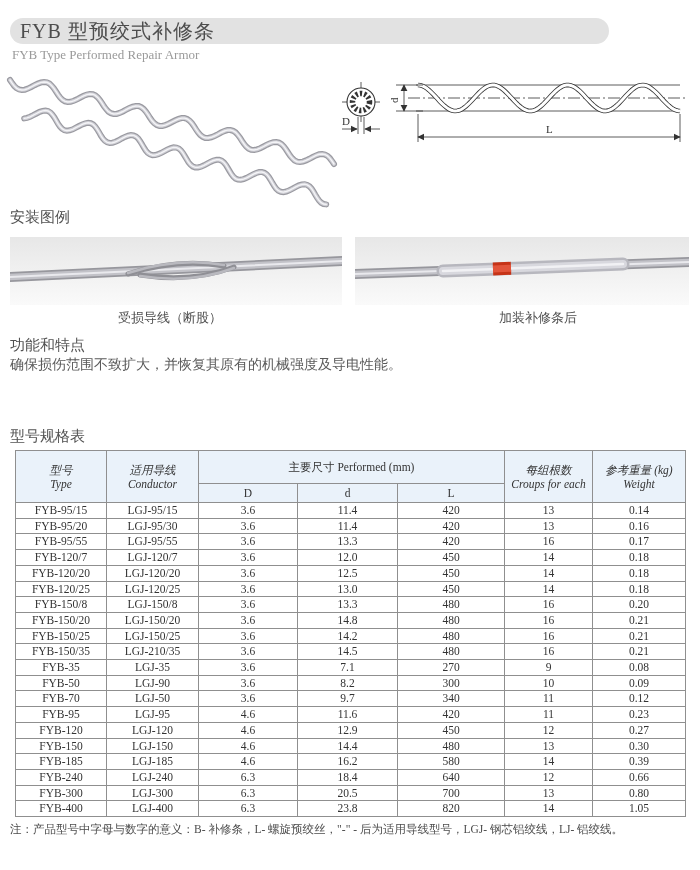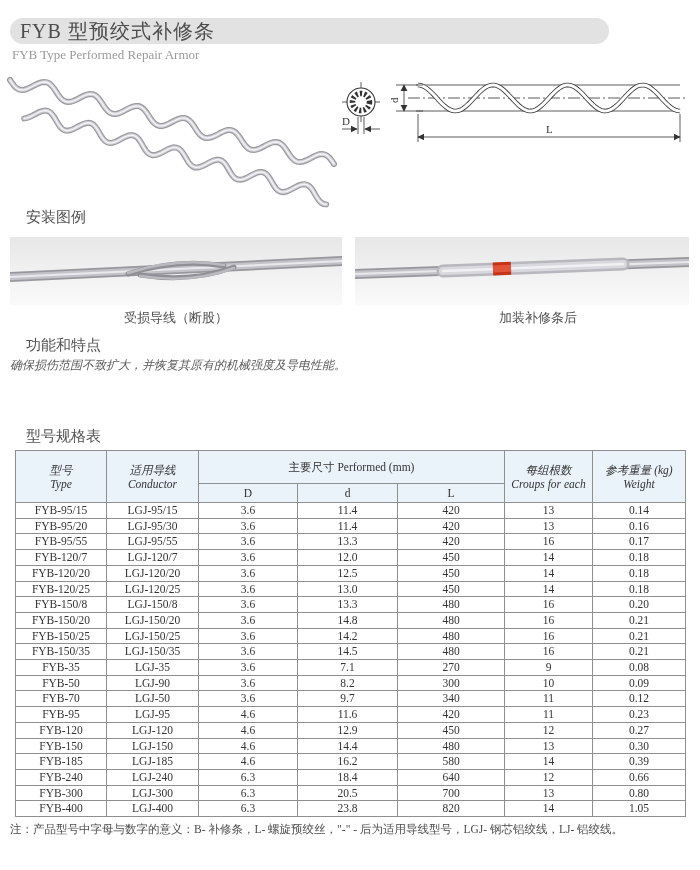--- a/index.html
+++ b/index.html
@@ -7,29 +7,29 @@
         font-family:"Liberation Serif","DejaVu Serif",serif;color:#444;}
   .abs{position:absolute;}
 
   .titlebar{left:10px;top:18px;width:599px;height:26px;background:#e2e2e2;border-radius:13px;}
   .titlebar span{display:block;padding-left:10px;line-height:26px;font-size:20px;color:#4d4d4d;letter-spacing:1px;}
   .subtitle{left:12px;top:47px;font-size:13px;color:#9a9a9a;}
 
   .photo-svg{left:4px;top:66px;}
   .draw-svg{left:328px;top:72px;}
 
-  .sec-heading{font-size:15px;color:#525252;margin-left:16px;}
+  .sec-heading{font-size:15px;color:#525252;}
   .panel{top:237px;height:68px;}
   .panel-left{left:10px;width:332px;}
   .panel-right{left:355px;width:334px;}
   .caption{top:309px;font-size:13px;color:#4f4f4f;text-align:center;}
-  .cap-left{left:10px;width:332px;}
+  .cap-left{left:4px;width:332px;}
   .cap-right{left:371px;width:334px;}
 
-  .bodytext{left:10px;top:355px;width:684px;font-size:12px;line-height:20px;color:#5a5a5a;font-style:italic;}
+  .bodytext{left:10px;top:355px;width:684px;font-size:14px;line-height:20px;color:#5a5a5a;}
   .bodytext p{margin:0;}
 
   table.spec{border-collapse:collapse;table-layout:fixed;width:670px;font-size:11.5px;color:#333;}
   table.spec th,table.spec td{border:1px solid #8f8f8f;text-align:center;padding:0;font-weight:normal;}
   table.spec thead th{background:#eaf2fa;}
   table.spec thead tr.h1 th{height:32px;}
   table.spec thead tr.h2 th{height:18px;}
   table.spec thead .two span{display:block;line-height:14px;font-style:italic;}
   table.spec tbody td{height:14.7px;line-height:14.7px;}
   .spec-wrap{left:15px;top:450px;}
@@ -291,21 +291,21 @@
             <td>FYB-150/25</td>
             <td>LGJ-150/25</td>
             <td>3.6</td>
             <td>14.2</td>
             <td>480</td>
             <td>16</td>
             <td>0.21</td>
           </tr>
           <tr>
             <td>FYB-150/35</td>
-            <td>LGJ-150/35</td>
+            <td>LGJ-210/35</td>
             <td>3.6</td>
             <td>14.5</td>
             <td>480</td>
             <td>16</td>
             <td>0.21</td>
           </tr>
           <tr>
             <td>FYB-35</td>
             <td>LGJ-35</td>
             <td>3.6</td>

